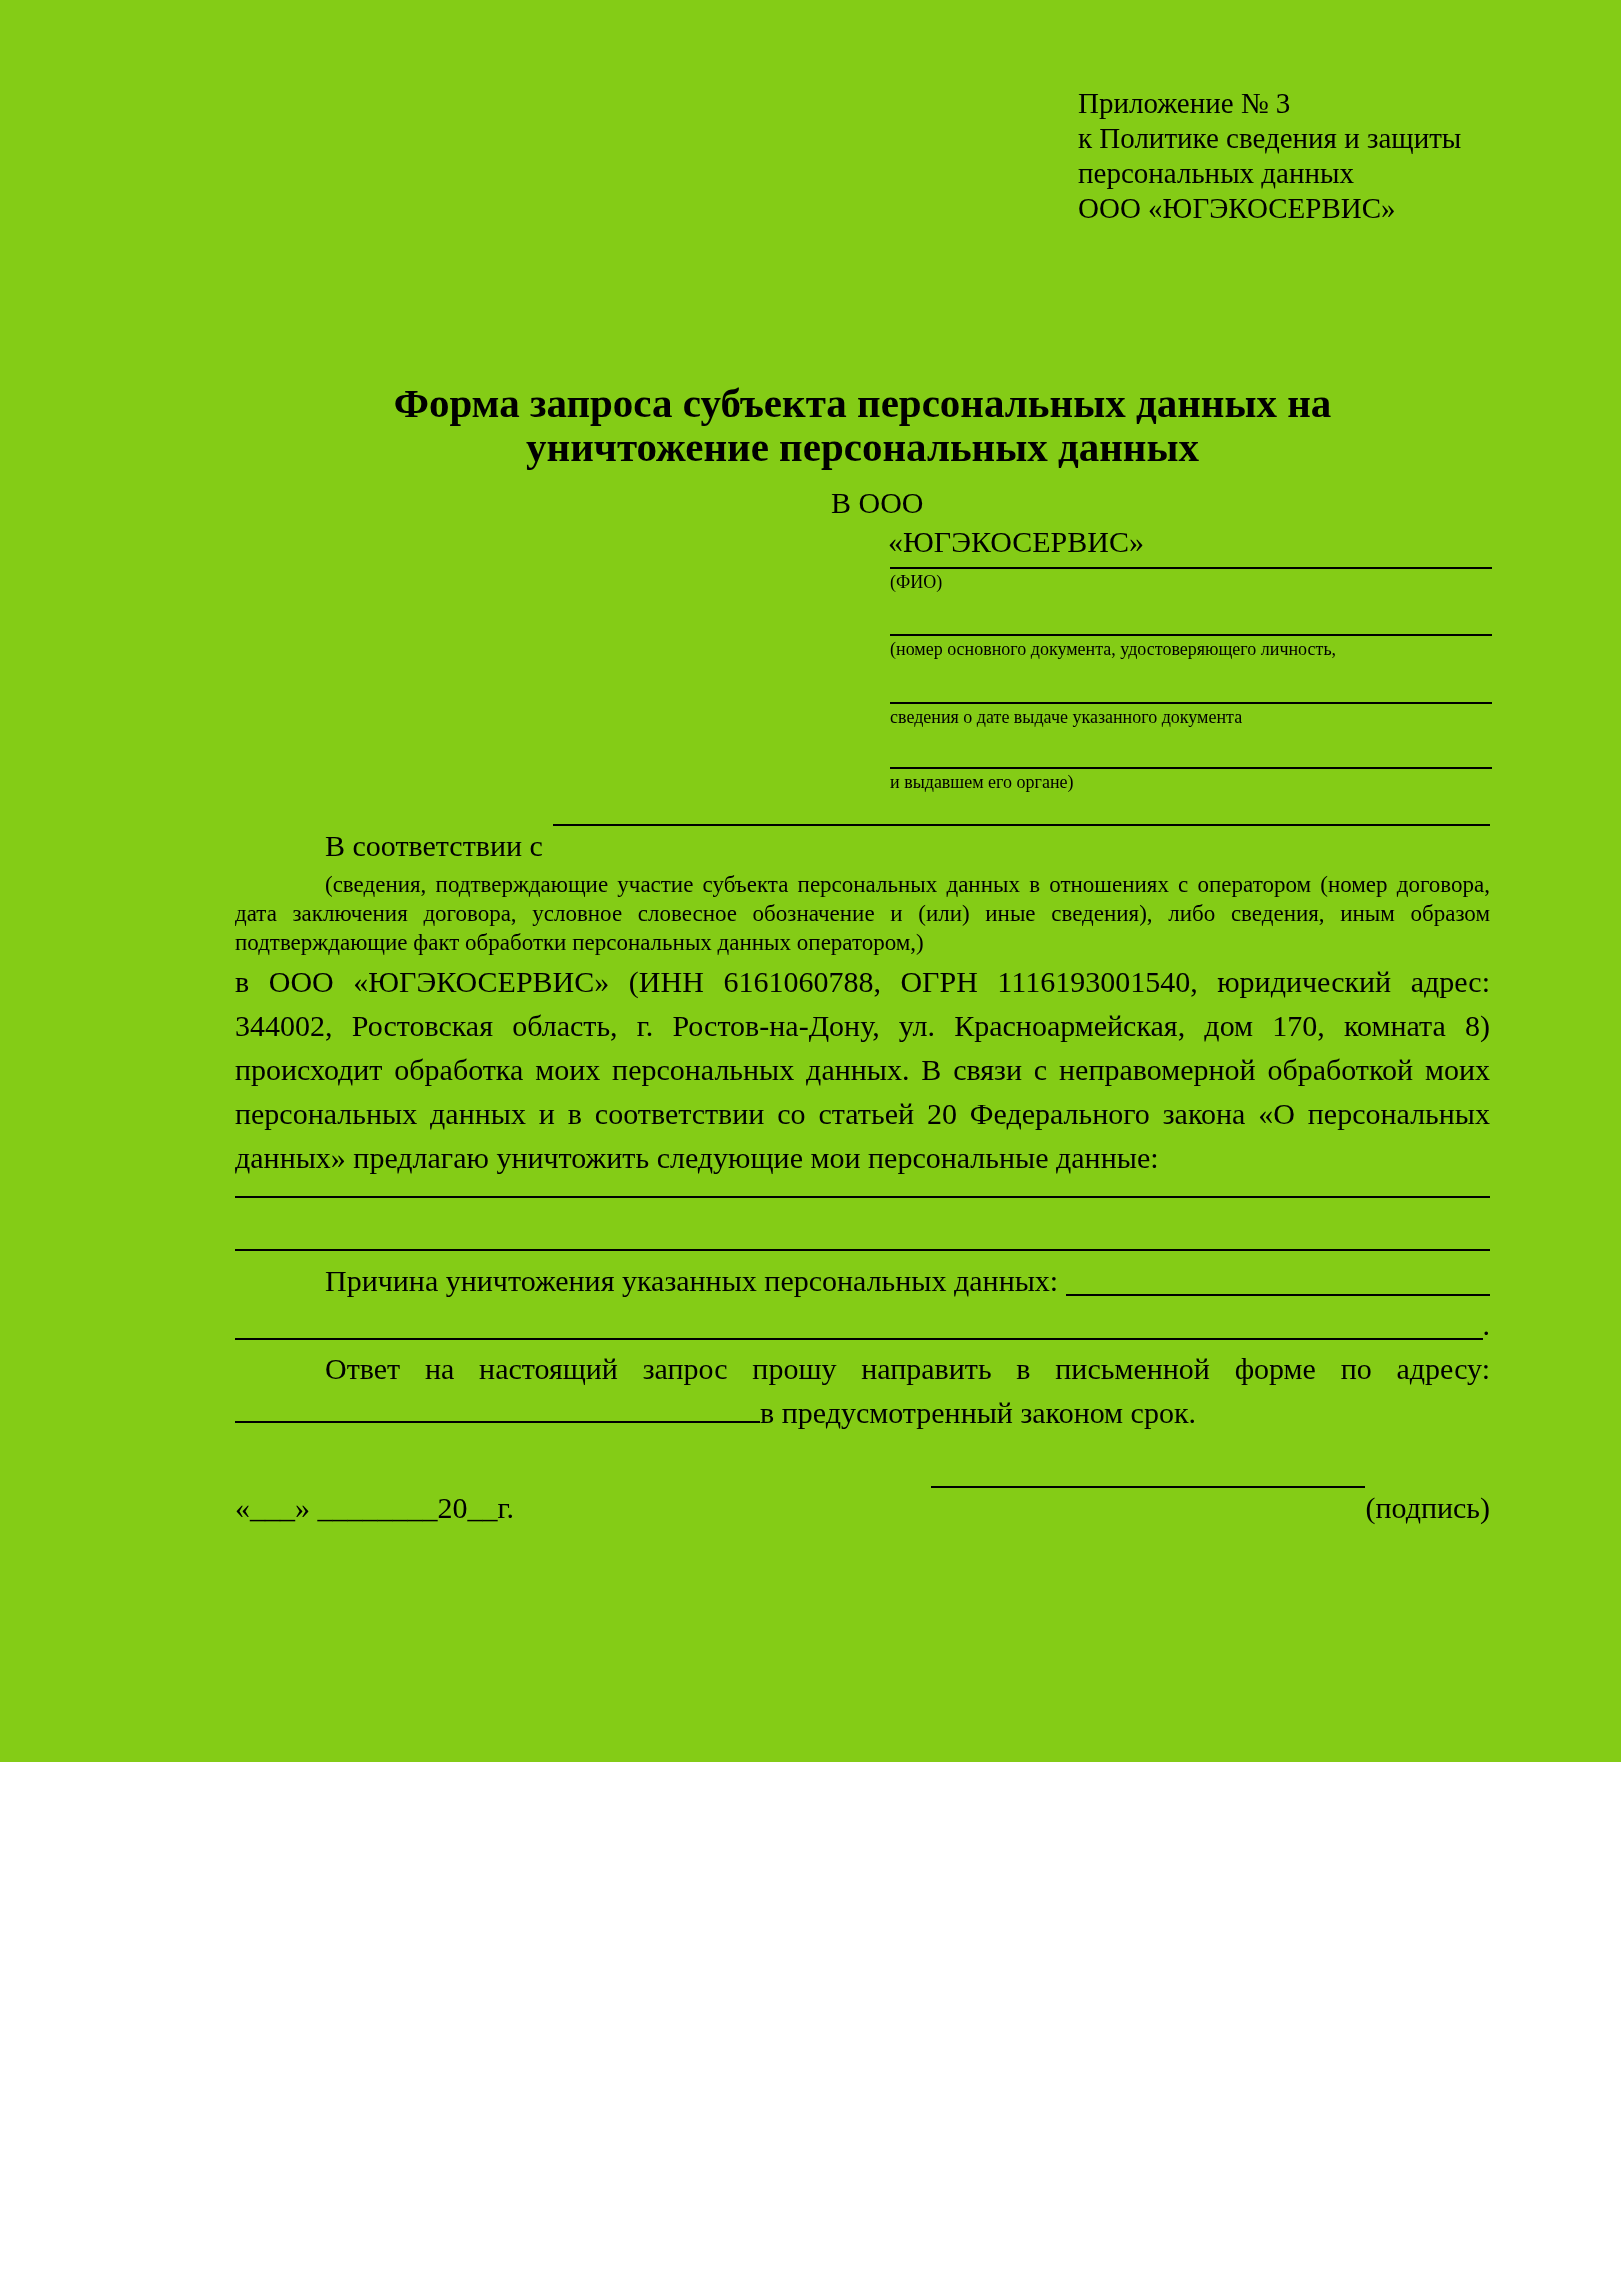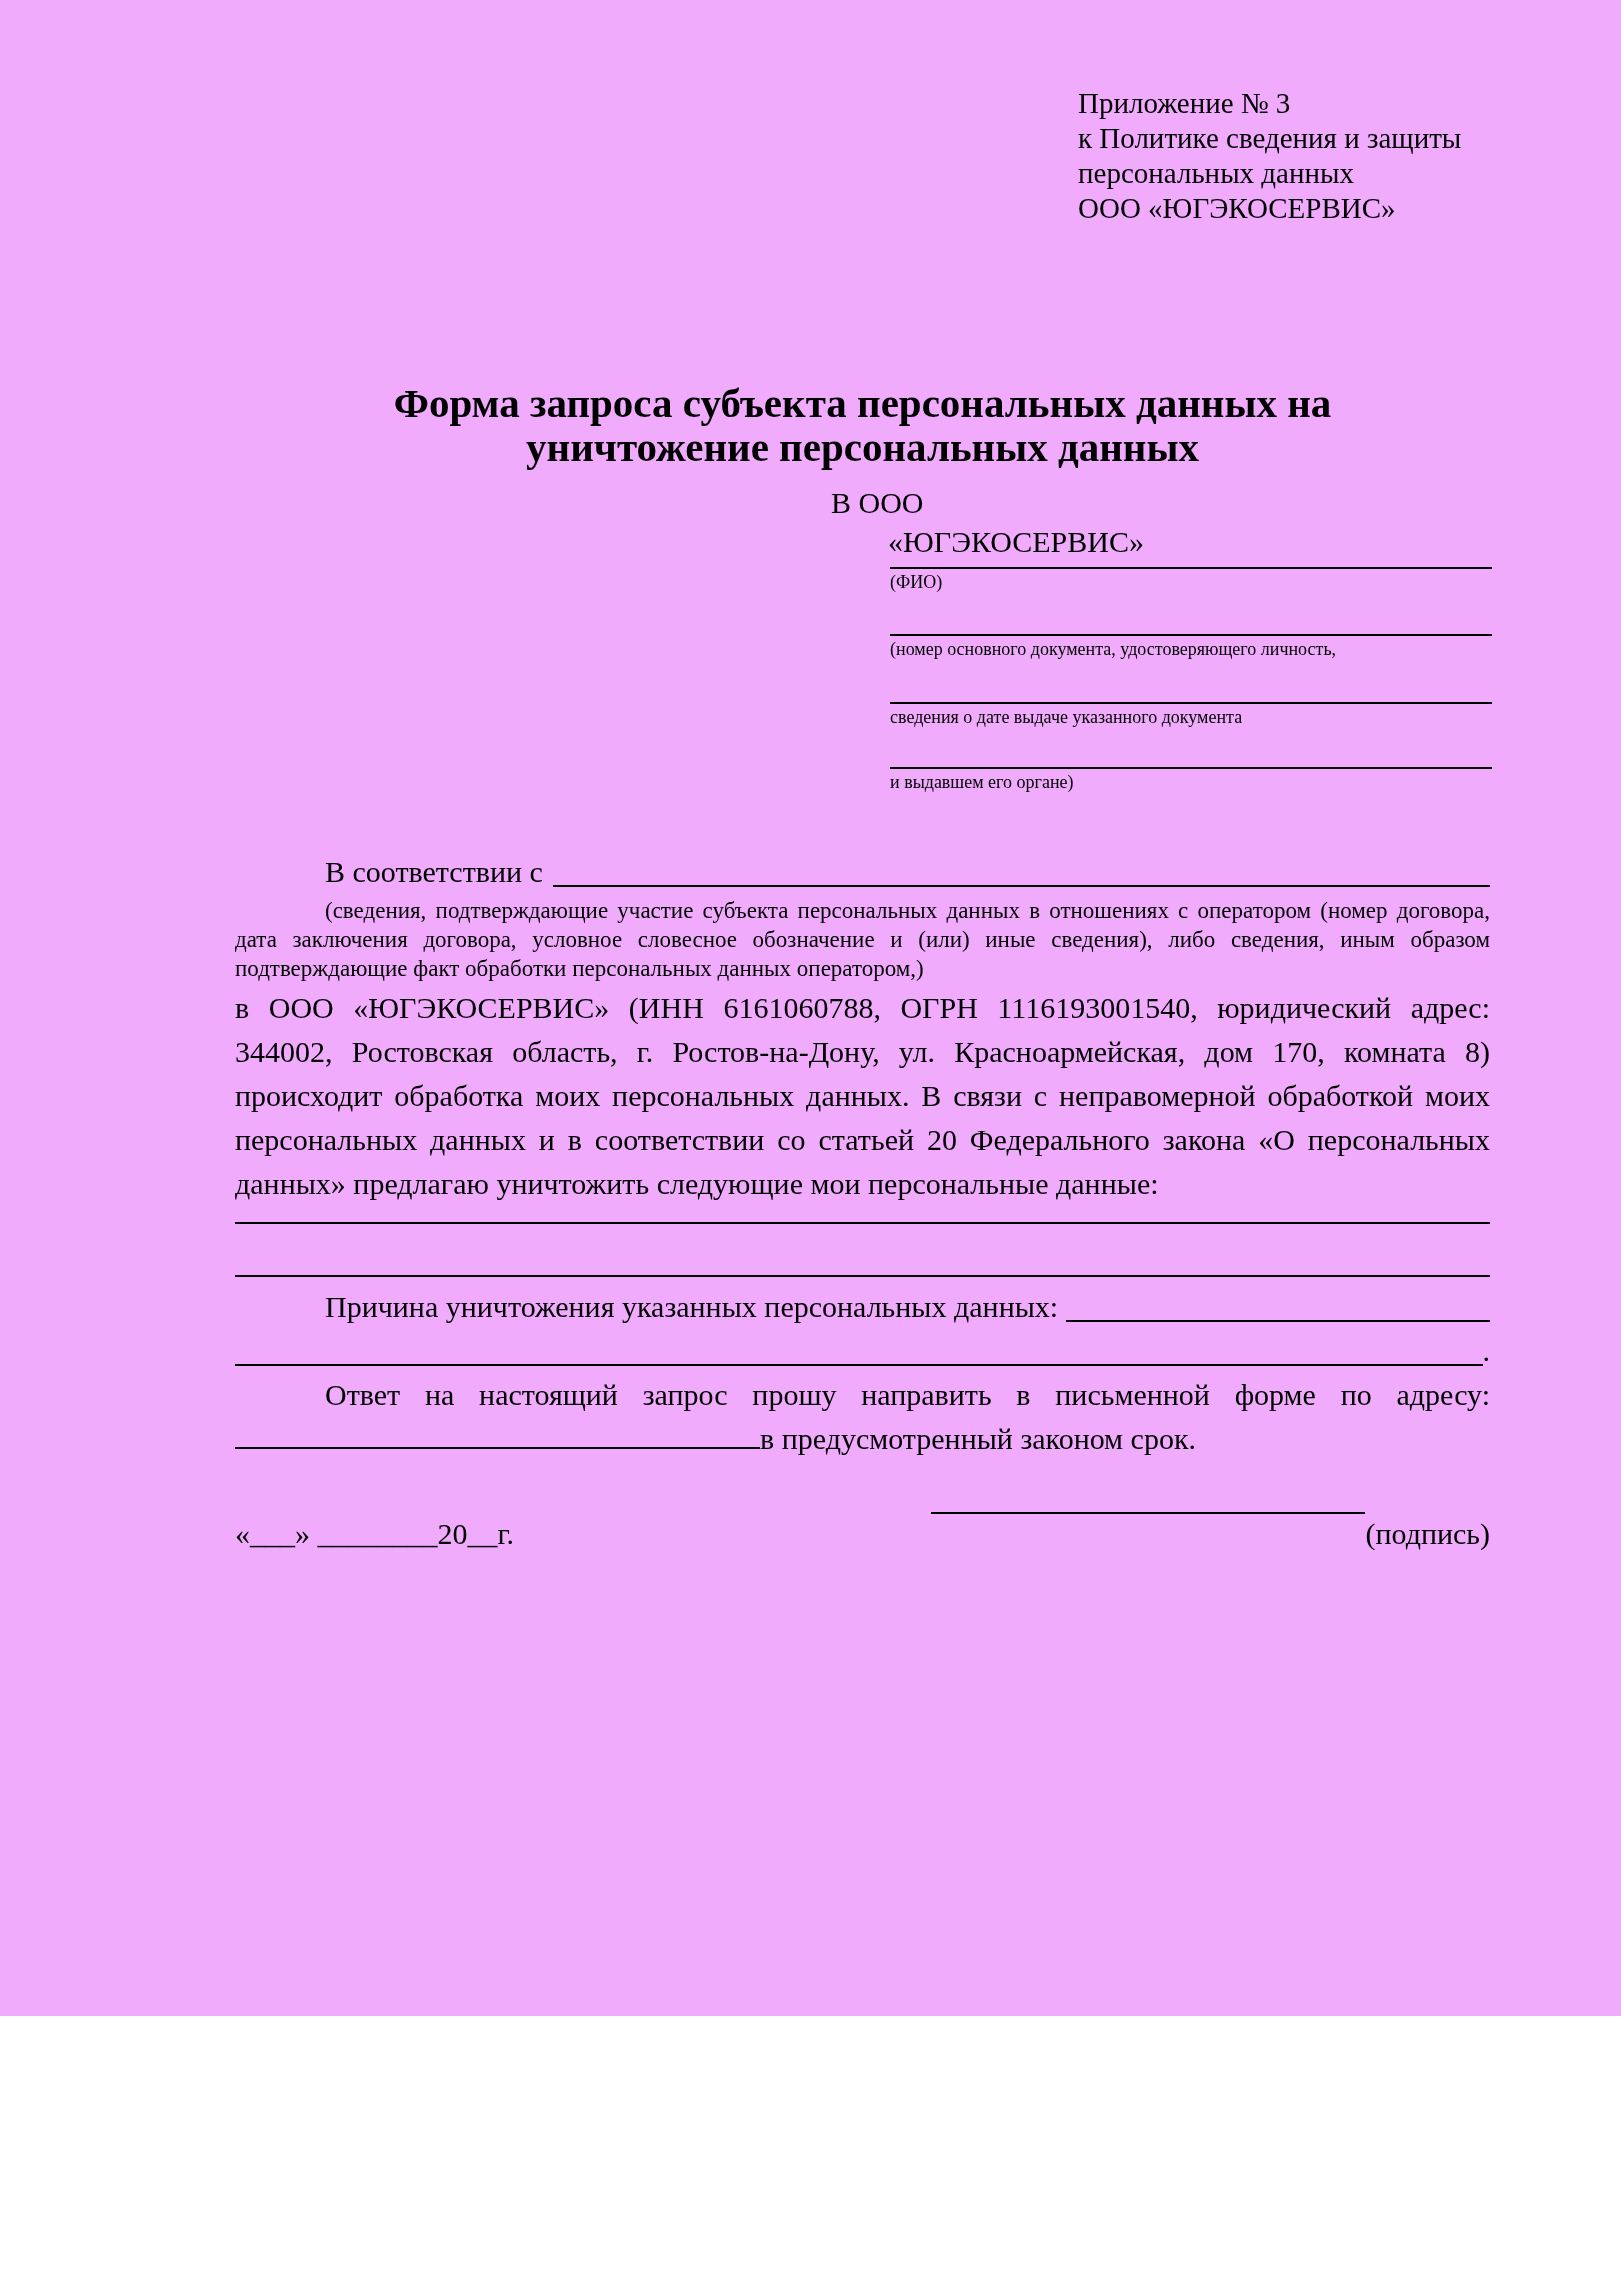--- a/index.html
+++ b/index.html
@@ -1,39 +1,39 @@
 <!DOCTYPE html>
 <html lang="ru"><head>
 <meta charset="utf-8">
 <style>
   html,body{margin:0;padding:0;background:#ffffff;}
   .page{
     position:relative;
-    width:1621px;height:2016px;
-    background:#f0abfc;color:#000;
+    width:1621px;height:1762px;
+    background:#84cc16;color:#000;
     font-family:"Liberation Serif","DejaVu Serif",serif;
     box-sizing:border-box;
     padding:86px 131px 0 235px;
     overflow:hidden;
   }
   
   .appendix{margin-left:auto;width:412px;font-size:29px;line-height:35px;}
   .appendix div{white-space:nowrap;}
   
   .doc-title{margin:155px auto 0;max-width:1147px;text-align:center;font-weight:bold;font-size:41px;line-height:44px;}
   
   .addressee{margin-left:596px;margin-top:13.7px;width:661px;font-size:30px;line-height:39px;}
   .addr-indent{margin-left:57px;}
   .blank-rule{margin-left:59px;border-bottom:2.9px solid #000;}
   .rule-a{height:5.9px;}
   .rule-b{height:39px;}
   .rule-c{height:37px;}
   .blank-caption{margin-left:59px;text-align:left;font-size:18px;line-height:26.5px;}
   
-  .accord-row{display:flex;align-items:flex-end;margin-top:54px;font-size:30px;line-height:44px;}
+  .accord-row{display:flex;align-items:flex-start;margin-top:28px;font-size:30px;line-height:44px;}
   .accord-lead{margin-left:90px;white-space:nowrap;padding-right:9.8px;}
   .fill-line{flex:1 1 auto;border-bottom:2.9px solid #000;margin-bottom:6.9px;}
   
   .small-note{font-size:23px;line-height:29px;text-align:justify;text-indent:90px;margin-top:2px;}
   
   .body-par{font-size:30px;line-height:44px;text-align:justify;margin-top:3.9px;}
   
   .wide-rule-1{border-bottom:2.9px solid #000;height:15.7px;}
   .wide-rule-2{border-bottom:2.9px solid #000;height:51px;}
   

